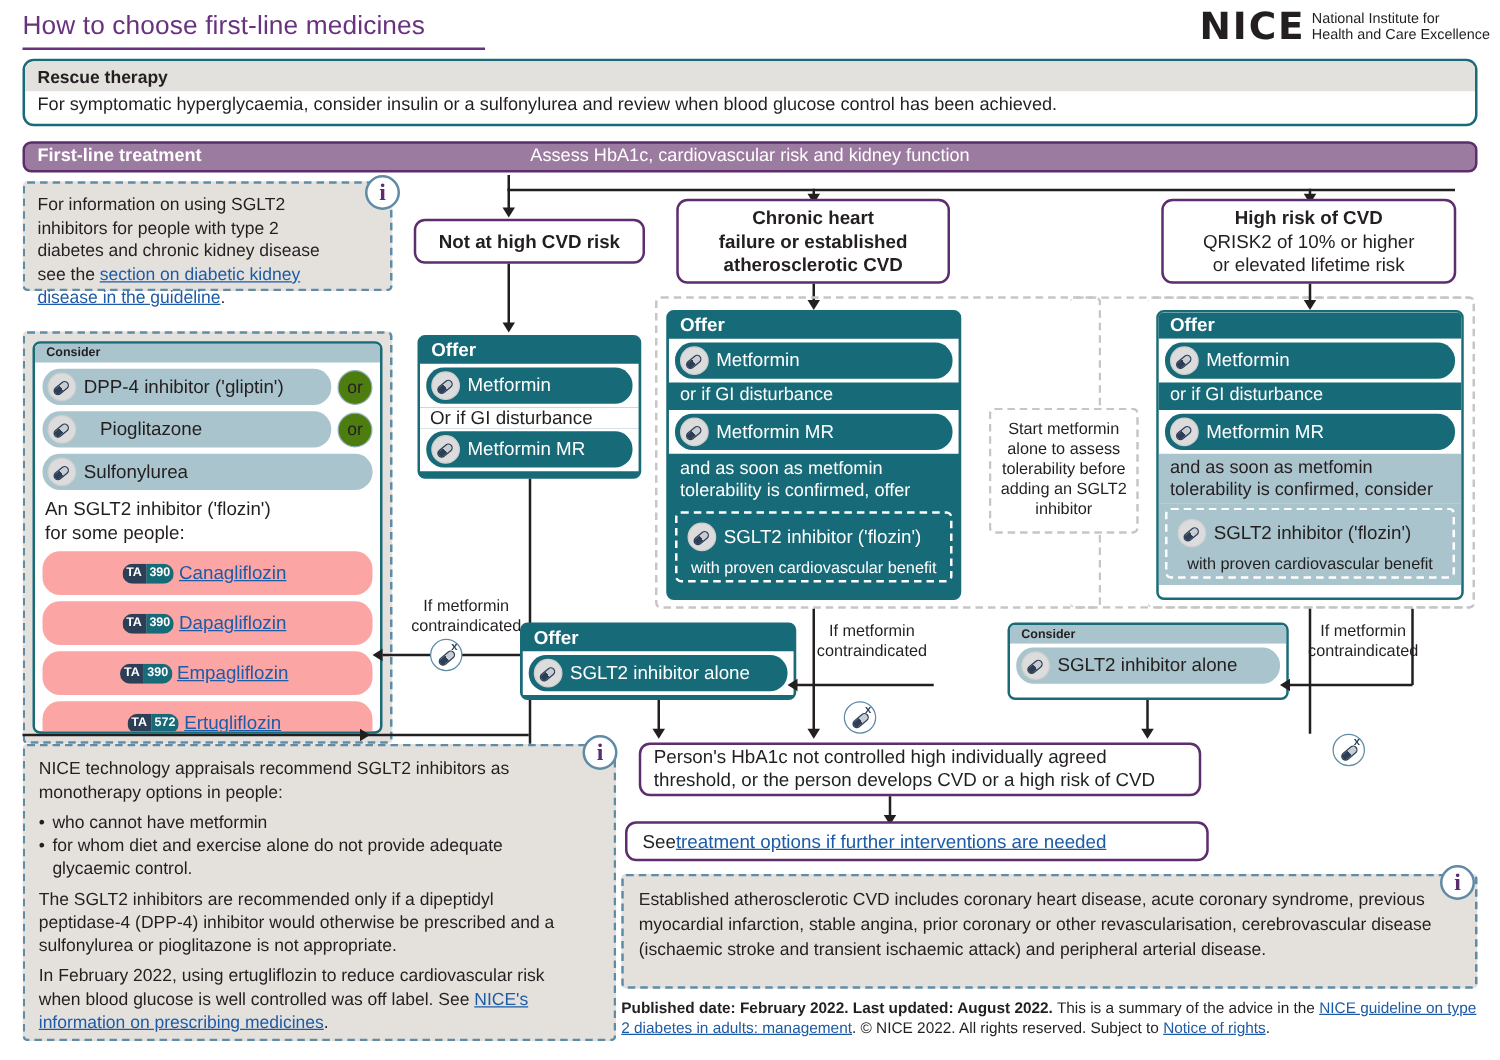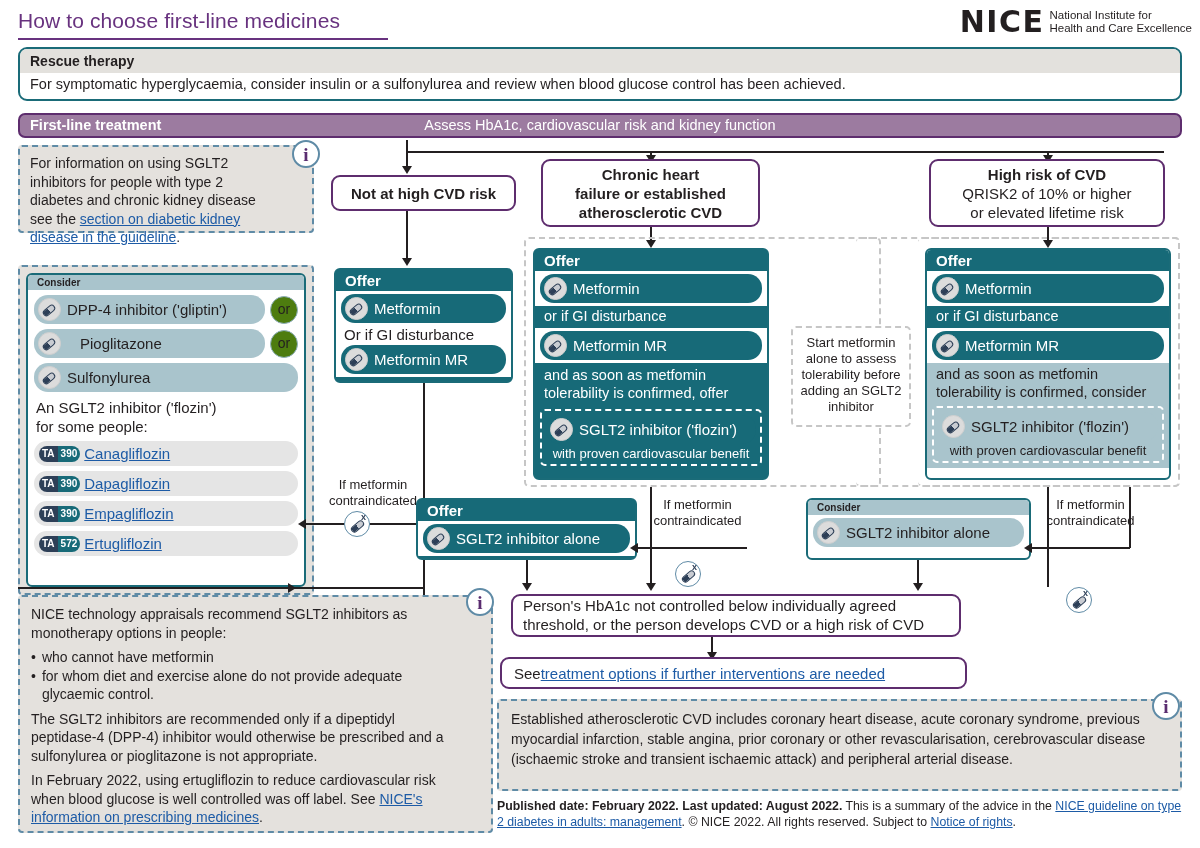--- a/index.html
+++ b/index.html
@@ -115,22 +115,22 @@
 
   
   .ta{
     display:inline-flex;flex:none;height:16px;border-radius:8px;overflow:hidden;
     font-size:10px;font-weight:bold;color:#ffffff;align-items:stretch;
     margin-right:4px;
   }
   .ta .a{background:#2d3f57;padding:0 3px;line-height:16px;}
   .ta .b{background:#176a78;padding:0 3px;line-height:16px;}
   .flozrow{
-    background:#e5e5e5;border-radius:14px;display:flex;align-items:center;
-    padding:2px 10px 2px 5px;height:25px;box-sizing:border-box;
+    background:#fca5a5;border-radius:14px;display:flex;align-items:center;
+    padding:2px 10px 2px 5px;height:35px;box-sizing:border-box;justify-content:center;
   }
   .flozrow a{color:#1d5ba6;text-decoration:underline;font-size:15px;line-height:19px;}
 
   
   .greydash{border:2px dashed #c6c6c6;border-radius:5px;background:transparent;}
   .whitedash{border:2px dashed #ffffff;border-radius:5px;}
 
   
   .ln{position:absolute;background:#231f20;}
   .vl{width:1.6px;}
@@ -474,21 +474,21 @@
   <div class="abs nomet" style="left:1066px;top:535px;">
       <i></i>
       <u>x</u>
     </div>
   <div class="abs ln vl" style="left:1129px;top:487px;height:61px;"></div>
 
   <div class="abs ln hl" style="left:18px;top:587px;width:405px;"></div>
   <div class="abs arr-r" style="left:288px;top:583px;"></div>
 
   <div class="abs pbox" style="left:511px;top:594px;width:450px;height:43px;justify-content:flex-start;text-align:left;padding:0 10px;flex-direction:column;align-items:flex-start;">
-    <span>Person's HbA1c not controlled below individually agreed</span>
+    <span>Person's HbA1c not controlled high individually agreed</span>
     <span>threshold, or the person develops CVD or a high risk of CVD</span>
   </div>
   <div class="abs ln vl" style="left:711px;top:637px;height:20px;"></div>
   <div class="abs arr-d" style="left:707px;top:652px;"></div>
 
   <div class="abs pbox" style="left:500px;top:657px;width:467px;height:32px;justify-content:flex-start;padding:0 12px;">
     <span>See </span>
       <a class="lnk" href="#">treatment options if further interventions are needed</a>
   </div>
 

